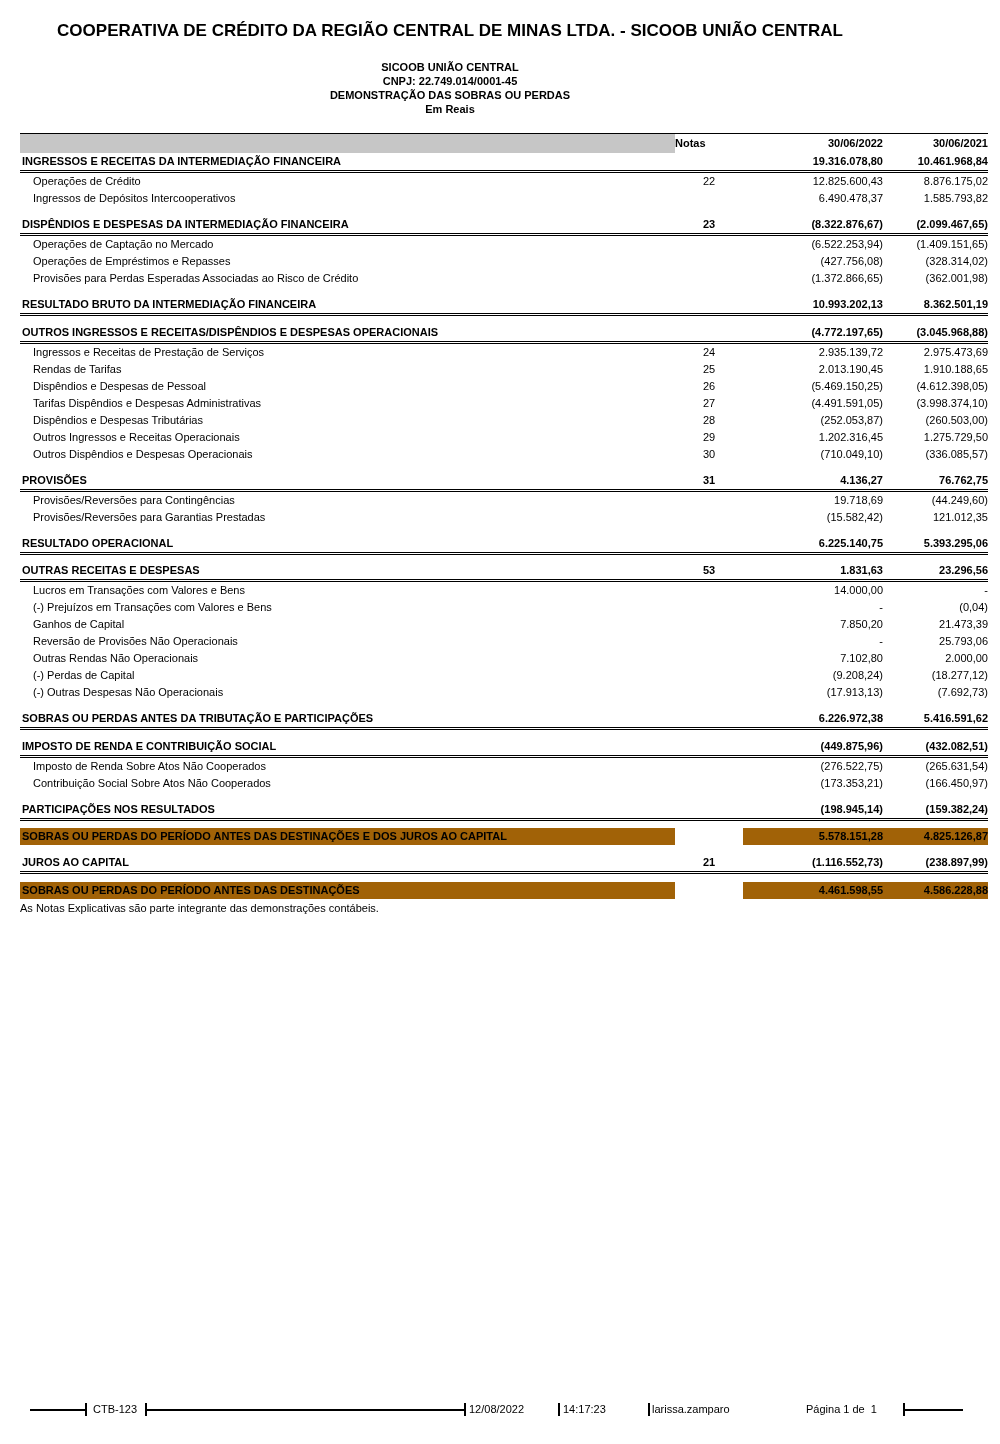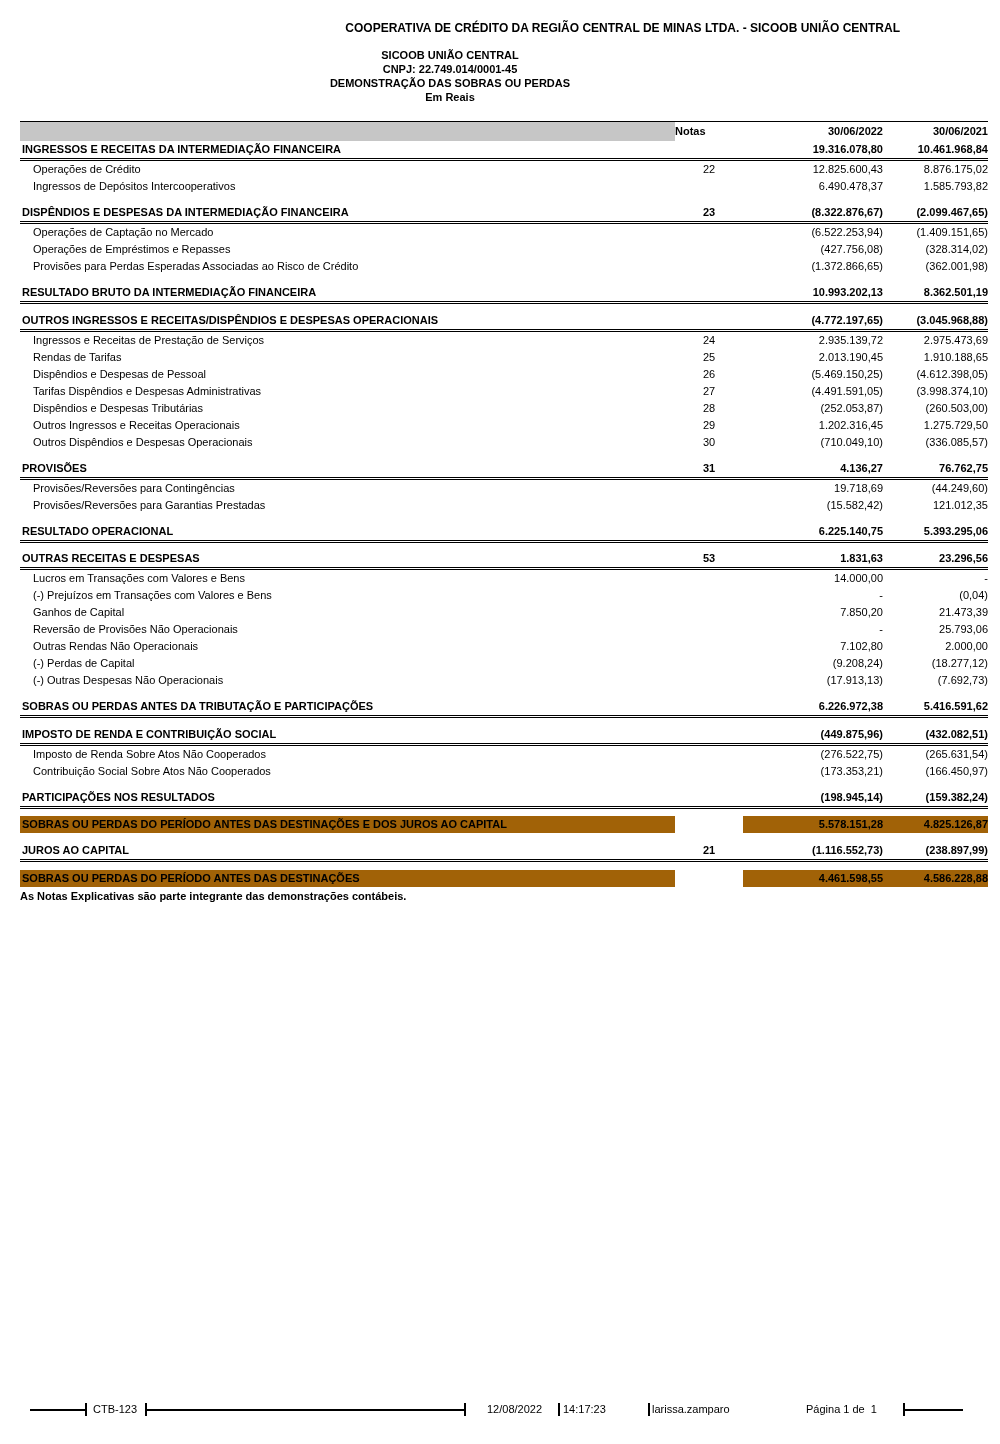--- a/index.html
+++ b/index.html
@@ -5,21 +5,21 @@
   * { box-sizing: border-box; margin: 0; padding: 0; }
   html, body { background: #ffffff; }
   body {
     width: 1000px; height: 1444px;
     position: relative;
     font-family: "Liberation Sans", sans-serif;
     color: #000;
     overflow: hidden;
   }
   .doc-header { width: 900px; padding-top: 21px; text-align: center; }
-  .doc-header .t1 { font-size: 12px; font-weight: bold; margin-bottom: 13px; text-align: right; }
+  .doc-header .t1 { font-size: 17px; font-weight: bold; margin-bottom: 19px; }
   .doc-header .t2 { font-size: 11px; font-weight: bold; line-height: 14px; }
 
   table.statement {
     width: 968px; margin: 17px 0 0 20px;
     border-collapse: collapse; table-layout: fixed;
     font-size: 11px;
   }
   table.statement td { padding: 0; vertical-align: middle; white-space: nowrap; overflow: hidden; }
   thead td { border-top: 1px solid #000; height: 19px; font-weight: bold; line-height: 19px; }
   thead .c-label { background: #c6c6c6; }
@@ -31,21 +31,21 @@
   .c-val   { text-align: right; }
 
   .row-item .c-label { padding-left: 13px; }
   .row-section td { font-weight: bold; border-bottom: 3px double #000; }
   .row-section .c-label { padding-left: 2px; }
   .row-total td { font-weight: bold; background: #a16207; }
   .row-total .c-notes { background: #ffffff; }
   .row-total .c-label { padding-left: 2px; }
   .row-spacer td { height: 9px; }
 
-  .footnote { margin: 3px 0 0 20px; font-size: 11px; font-weight: bold; }
+  .footnote { margin: 3px 0 0 20px; font-size: 11px; }
 
   .page-footer { position: absolute; left: 0; top: 1396px; width: 1000px; height: 28px; font-size: 11px; }
   .page-footer .ftxt { position: absolute; top: 7px; white-space: pre; }
   .frule { position: absolute; top: 13px; height: 0; border-top: 2px solid #000; }
   .ftick { position: absolute; top: 7px; width: 2px; height: 13px; background: #000; }
 </style>
 </head>
 <body>
 
 <div class="doc-header">
@@ -329,21 +329,21 @@
 
 <div class="footnote">As Notas Explicativas são parte integrante das demonstrações contábeis.</div>
 
 <div class="page-footer">
   <div class="frule" style="left:30px;  width:55px;"></div>
   <div class="ftick" style="left:85px;"></div>
   <span class="ftxt" style="left:93px;">CTB-123</span>
   <div class="ftick" style="left:145px;"></div>
   <div class="frule" style="left:147px; width:317px;"></div>
   <div class="ftick" style="left:464px;"></div>
-  <span class="ftxt" style="left:487px;">12/08/2022</span>
+  <span class="ftxt" style="left:469px;">12/08/2022</span>
   <div class="ftick" style="left:558px;"></div>
   <span class="ftxt" style="left:563px;">14:17:23</span>
   <div class="ftick" style="left:648px;"></div>
   <span class="ftxt" style="left:652px;">larissa.zamparo</span>
   <span class="ftxt" style="left:806px;text-align:right;">Página 1 de  1</span>
   <div class="ftick" style="left:903px;"></div>
   <div class="frule" style="left:905px; width:58px;"></div>
 </div>
 
 </body></html>

